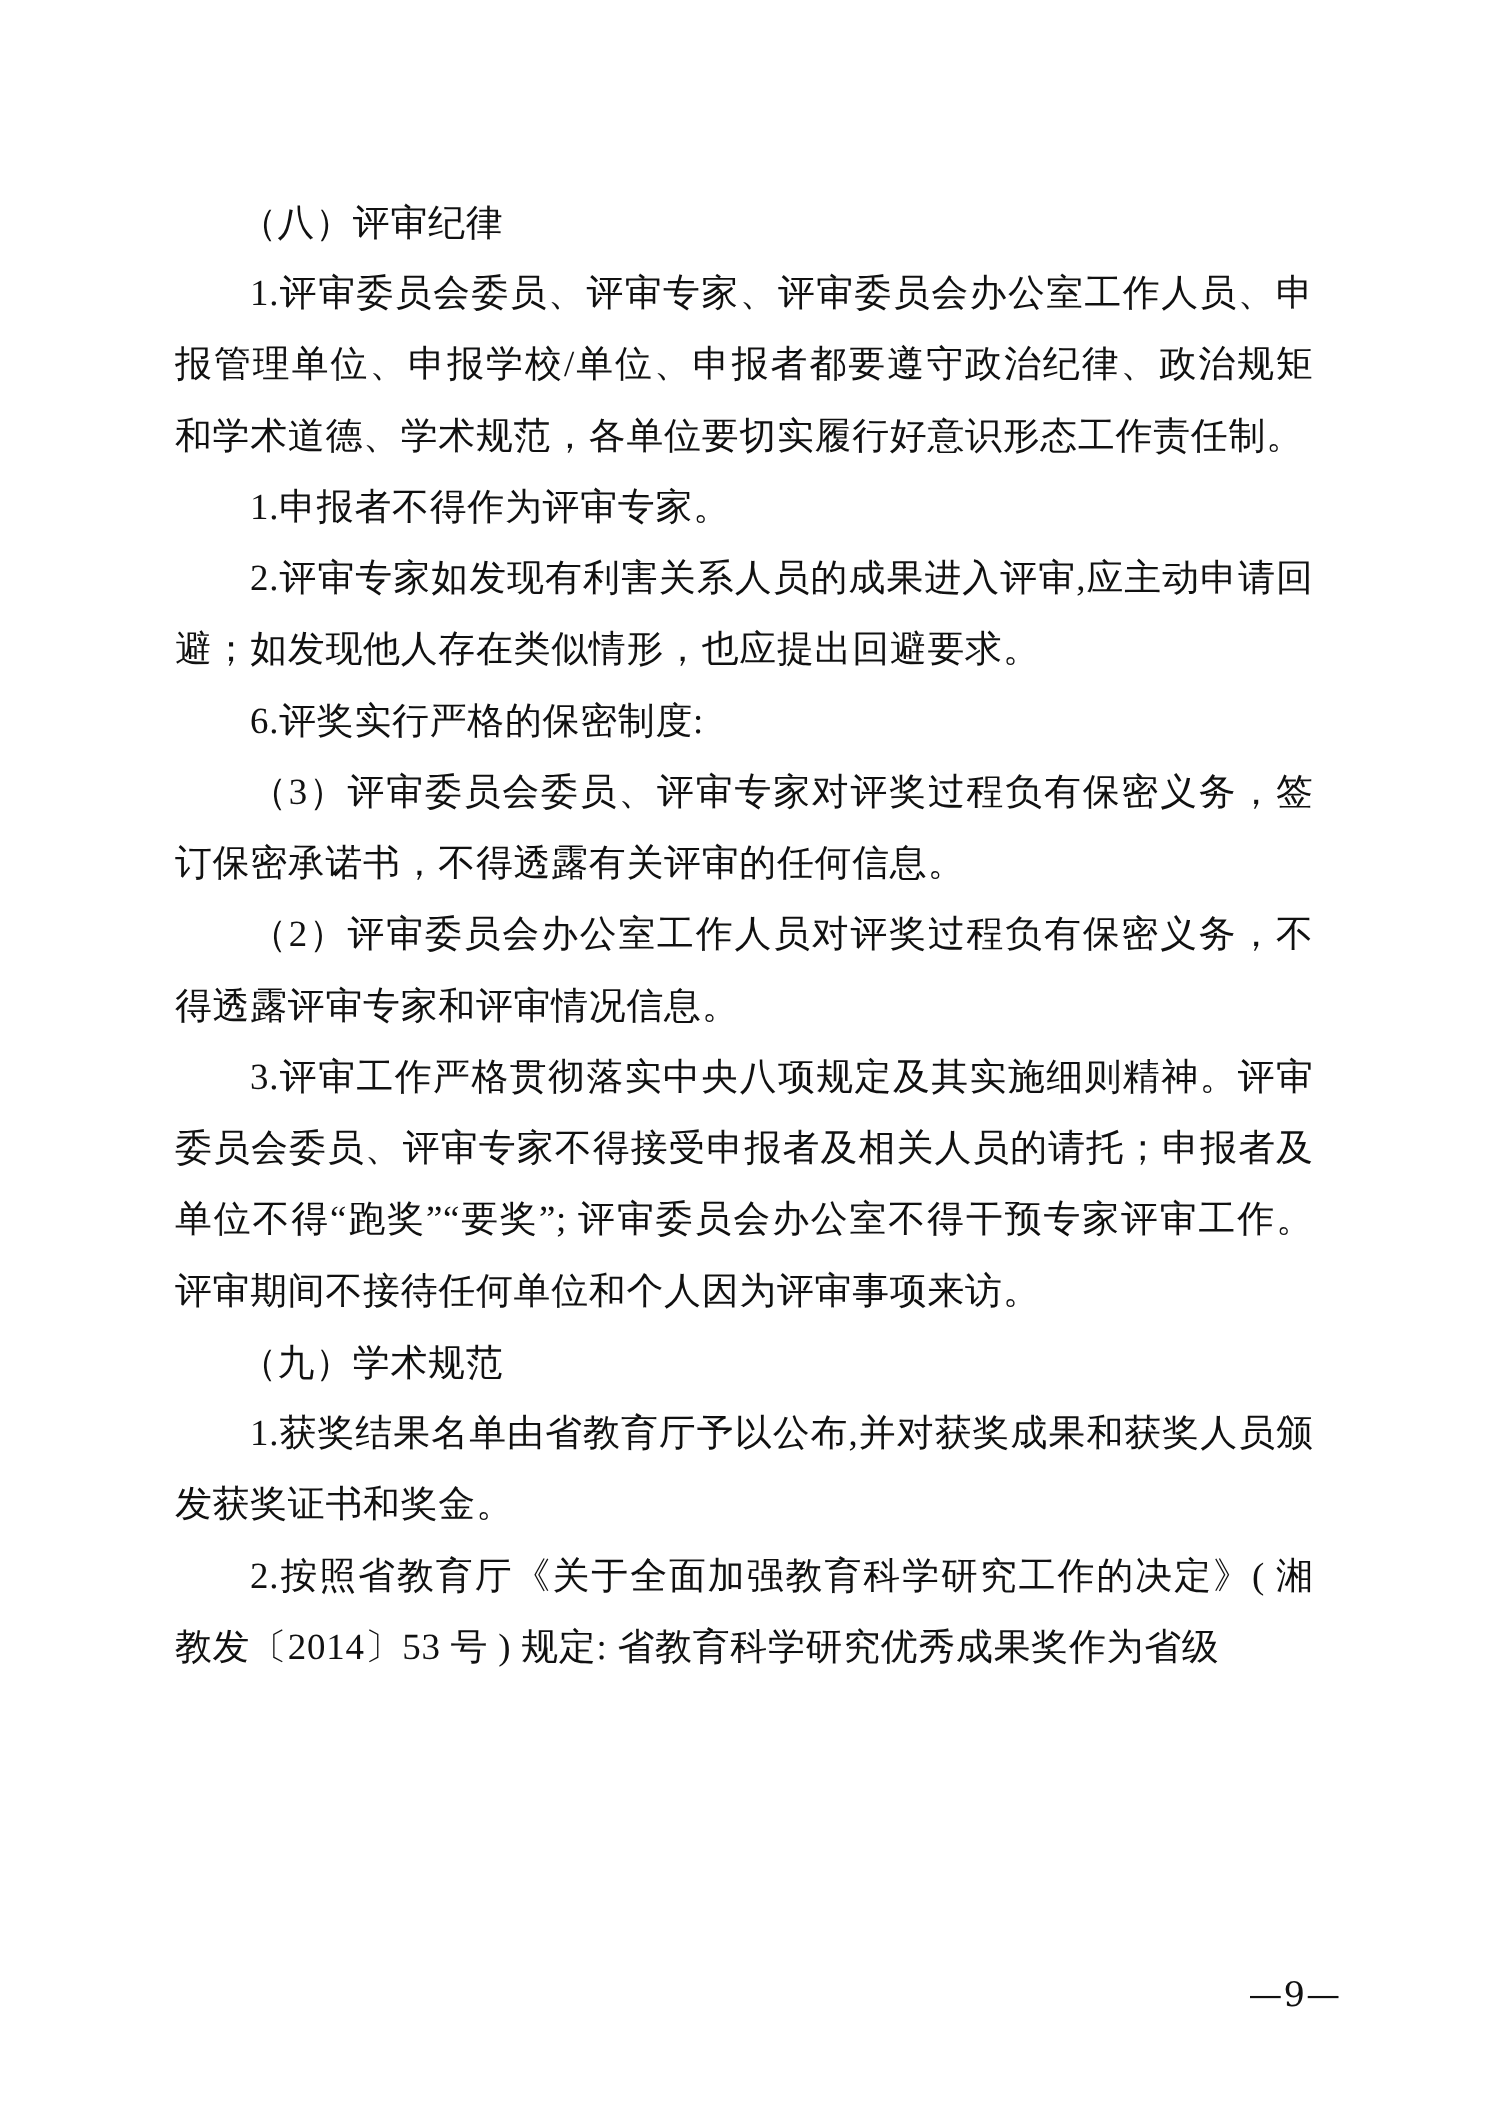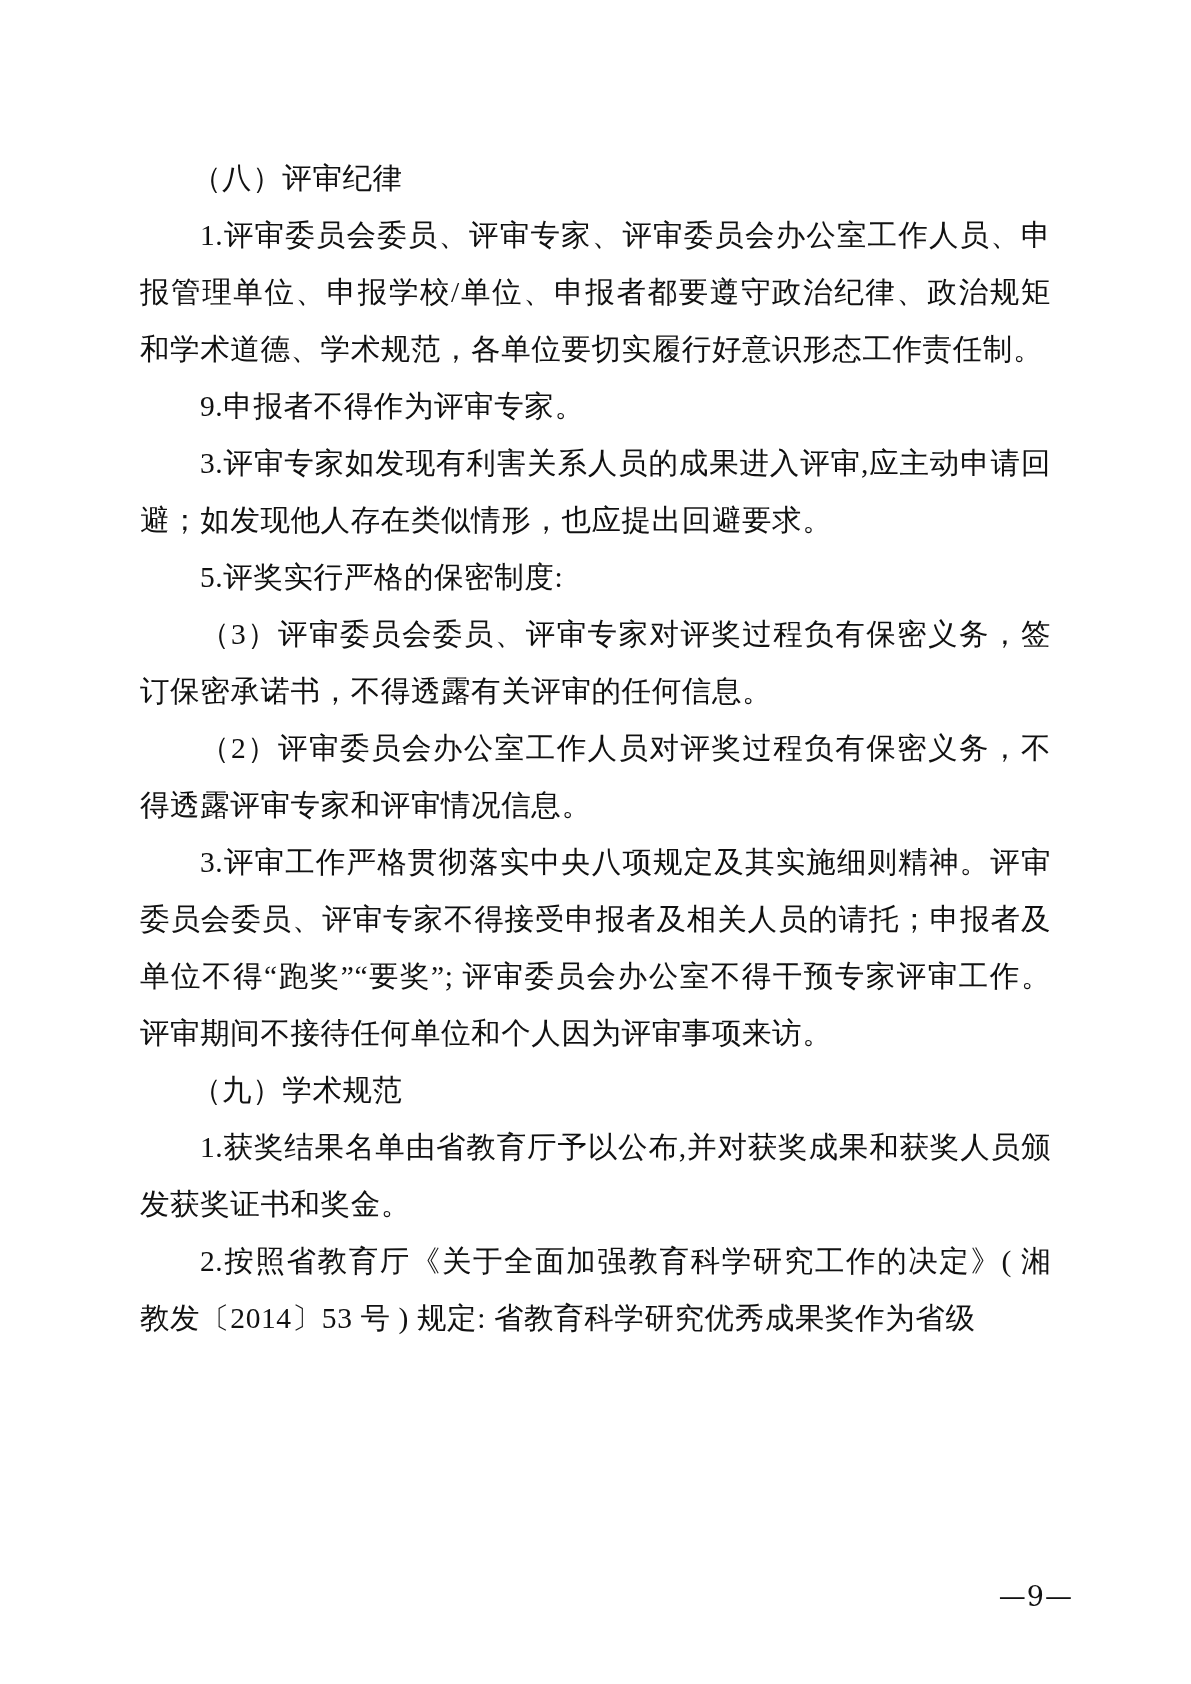--- a/index.html
+++ b/index.html
@@ -51,23 +51,23 @@
     font-family: "DejaVu Serif", "Liberation Serif", serif;
   }
 </style>
 </head>
 <body>
 
 <div class="page">
   <div class="body-text">
     <p class="heading">（八）评审纪律</p>
     <p class="para">1.评审委员会委员、评审专家、评审委员会办公室工作人员、申报管理单位、申报学校/单位、申报者都要遵守政治纪律、政治规矩和学术道德、学术规范，各单位要切实履行好意识形态工作责任制。</p>
-    <p class="para">9.申报者不得作为评审专家。</p>
-    <p class="para">3.评审专家如发现有利害关系人员的成果进入评审,应主动申请回避；如发现他人存在类似情形，也应提出回避要求。</p>
-    <p class="para">5.评奖实行严格的保密制度:</p>
+    <p class="para">1.申报者不得作为评审专家。</p>
+    <p class="para">2.评审专家如发现有利害关系人员的成果进入评审,应主动申请回避；如发现他人存在类似情形，也应提出回避要求。</p>
+    <p class="para">6.评奖实行严格的保密制度:</p>
     <p class="para">（3）评审委员会委员、评审专家对评奖过程负有保密义务，签订保密承诺书，不得透露有关评审的任何信息。</p>
     <p class="para">（2）评审委员会办公室工作人员对评奖过程负有保密义务，不得透露评审专家和评审情况信息。</p>
     <p class="para">3.评审工作严格贯彻落实中央八项规定及其实施细则精神。评审委员会委员、评审专家不得接受申报者及相关人员的请托；申报者及单位不得“跑奖”“要奖”; 评审委员会办公室不得干预专家评审工作。评审期间不接待任何单位和个人因为评审事项来访。</p>
     <p class="heading">（九）学术规范</p>
     <p class="para">1.获奖结果名单由省教育厅予以公布,并对获奖成果和获奖人员颁发获奖证书和奖金。</p>
     <p class="para">2.按照省教育厅《关于全面加强教育科学研究工作的决定》( 湘教发〔2014〕53 号 ) 规定: 省教育科学研究优秀成果奖作为省级</p>
   </div>
   <div class="footer">—9—</div>
 </div>
 

